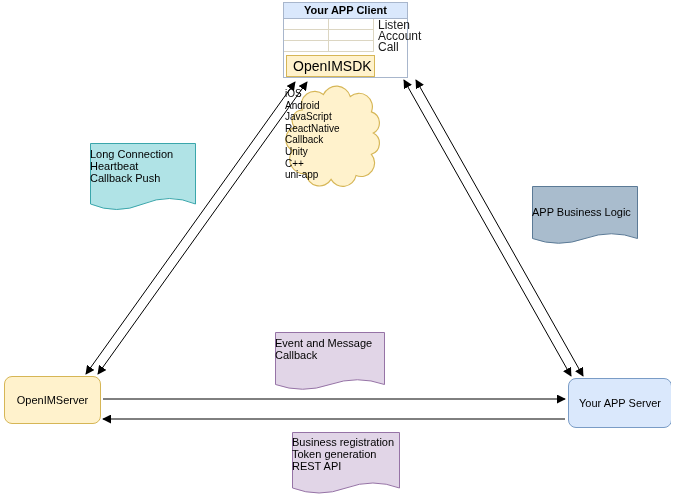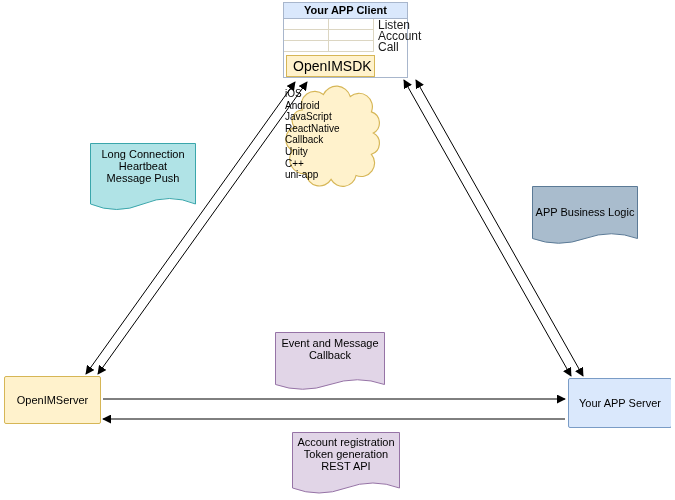--- a/index.html
+++ b/index.html
@@ -2,42 +2,42 @@
 <html style="--blue-fill: #dae8fc; --blue-stroke: #7a9cc6; --yellow-fill: #fff2cc; --yellow-stroke: #d6b656; --teal-fill: #b0e3e6; --teal-stroke: #3aa6ab; --slate-fill: #a9bccd; --slate-stroke: #5b7a96; --purple-fill: #e1d5e7; --purple-stroke: #9673a6; --arrow: #000000;"><head>
 <meta charset="utf-8">
 <style>
   *{box-sizing:border-box;margin:0;padding:0}
   body{font-family:"Liberation Sans",sans-serif;background:#fff}
   .canvas{position:relative;width:671px;height:500px;background:#ffffff;overflow:hidden;color:#000;font-size:11px}
 
   .arrows{position:absolute;left:0;top:0;z-index:1}
   .arrows line{stroke:var(--arrow,#000);stroke-width:1}
 
-  .node{position:absolute;z-index:2;border-radius:2px;display:flex;align-items:center;justify-content:center;text-align:center;font-size:11px}
+  .node{position:absolute;z-index:2;border-radius:8px;display:flex;align-items:center;justify-content:center;text-align:center;font-size:11px}
   .node.yellow{background:var(--yellow-fill,#fff2cc);border:1px solid var(--yellow-stroke,#d6b656)}
   .node.blue{background:var(--blue-fill,#dae8fc);border:1px solid var(--blue-stroke,#6c8ebf)}
   #openim-server{left:4px;top:376px;width:97px;height:48px}
   #app-server{left:568px;top:378px;width:104px;height:50px}
 
   .client{position:absolute;left:283px;top:2px;width:125px;height:76px;background:#fff;border:1px solid #a8b6cc;z-index:2}
   .client-title{height:16px;line-height:15px;text-align:center;font-weight:bold;font-size:11px;background:var(--blue-fill,#dae8fc);border-bottom:1px solid #a8b6cc}
   .client-grid{position:absolute;left:0;top:16px;width:90px;height:33px;display:grid;grid-template-columns:1fr 1fr;grid-template-rows:1fr 1fr 1fr}
   .client-grid .cell{border-right:1px solid #dcd6c2;border-bottom:1px solid #dcd6c2}
   .client-labels{position:absolute;left:94px;top:17px;font-size:12px;line-height:11px;color:#1a1a1a}
   .sdk{position:absolute;left:2px;top:52px;width:89px;height:22px;background:var(--yellow-fill,#fff2cc);border:1px solid var(--yellow-stroke,#d6b656);font-size:14px;line-height:20px;padding-left:6px}
 
   .cloud-wrap{position:absolute;left:285px;top:83px;width:96px;height:106px;z-index:2}
   .cloud-wrap svg{position:absolute;left:0;top:0}
   .cloud-wrap path{fill:var(--yellow-fill,#fff2cc);stroke:var(--yellow-stroke,#d6b656);stroke-width:1.2}
   .cloud-txt{position:relative;padding-top:5px;text-align:left;font-size:10px;line-height:11.6px}
 
   .callout{position:absolute;z-index:2}
   .callout svg{position:absolute;left:0;top:0}
   .callout path{stroke-width:1}
-  .callout .txt{position:relative;text-align:center;font-size:11px;line-height:12px}
+  .callout .txt{position:relative;font-size:11px;line-height:12px}
   .doc-teal path{fill:var(--teal-fill,#b0e3e6);stroke:var(--teal-stroke,#3aa6ab)}
   .doc-slate path{fill:var(--slate-fill,#a9bccd);stroke:var(--slate-stroke,#5b7a96)}
   .doc-purple path{fill:var(--purple-fill,#e1d5e7);stroke:var(--purple-stroke,#9673a6)}
   #callout-long{left:90px;top:143px;width:106px;height:72px}
   #callout-logic{left:532px;top:186px;width:106px;height:62px}
   #callout-event{left:275px;top:332px;width:110px;height:62px}
   #callout-account{left:292px;top:432px;width:108px;height:66px}
 </style>
 </head>
 <body>
@@ -92,21 +92,21 @@
     </div>
   </div>
 
   <div class="callout doc-teal" id="callout-long">
     <svg width="106" height="72" viewBox="0 0 106 72">
       <path d="M0.5,0.5 L105.5,0.5 L105.5,61 Q79.5,50 53,61 Q26.5,72 0.5,61 Z"></path>
     </svg>
     <div class="txt" style="padding-top:5px">
       <div>Long Connection</div>
       <div>Heartbeat</div>
-      <div>Message Push</div>
+      <div>Callback Push</div>
     </div>
   </div>
 
   <div class="callout doc-slate" id="callout-logic">
     <svg width="106" height="62" viewBox="0 0 106 62">
       <path d="M0.5,0.5 L105.5,0.5 L105.5,52.5 Q79.5,43 53,52.5 Q26.5,62 0.5,52.5 Z"></path>
     </svg>
     <div class="txt" style="padding-top:20px">
       <div>APP Business Logic</div>
     </div>
@@ -120,21 +120,21 @@
       <div>Event and Message</div>
       <div>Callback</div>
     </div>
   </div>
 
   <div class="callout doc-purple" id="callout-account">
     <svg width="108" height="66" viewBox="0 0 108 66">
       <path d="M0.5,0.5 L107.5,0.5 L107.5,56 Q81,46 54,56 Q27,66 0.5,56 Z"></path>
     </svg>
     <div class="txt" style="padding-top:4px">
-      <div>Account registration</div>
+      <div>Business registration</div>
       <div>Token generation</div>
       <div>REST API</div>
     </div>
   </div>
 
   <div class="node yellow" id="openim-server">OpenIMServer</div>
   <div class="node blue" id="app-server">Your APP Server</div>
 
 </div>
 

